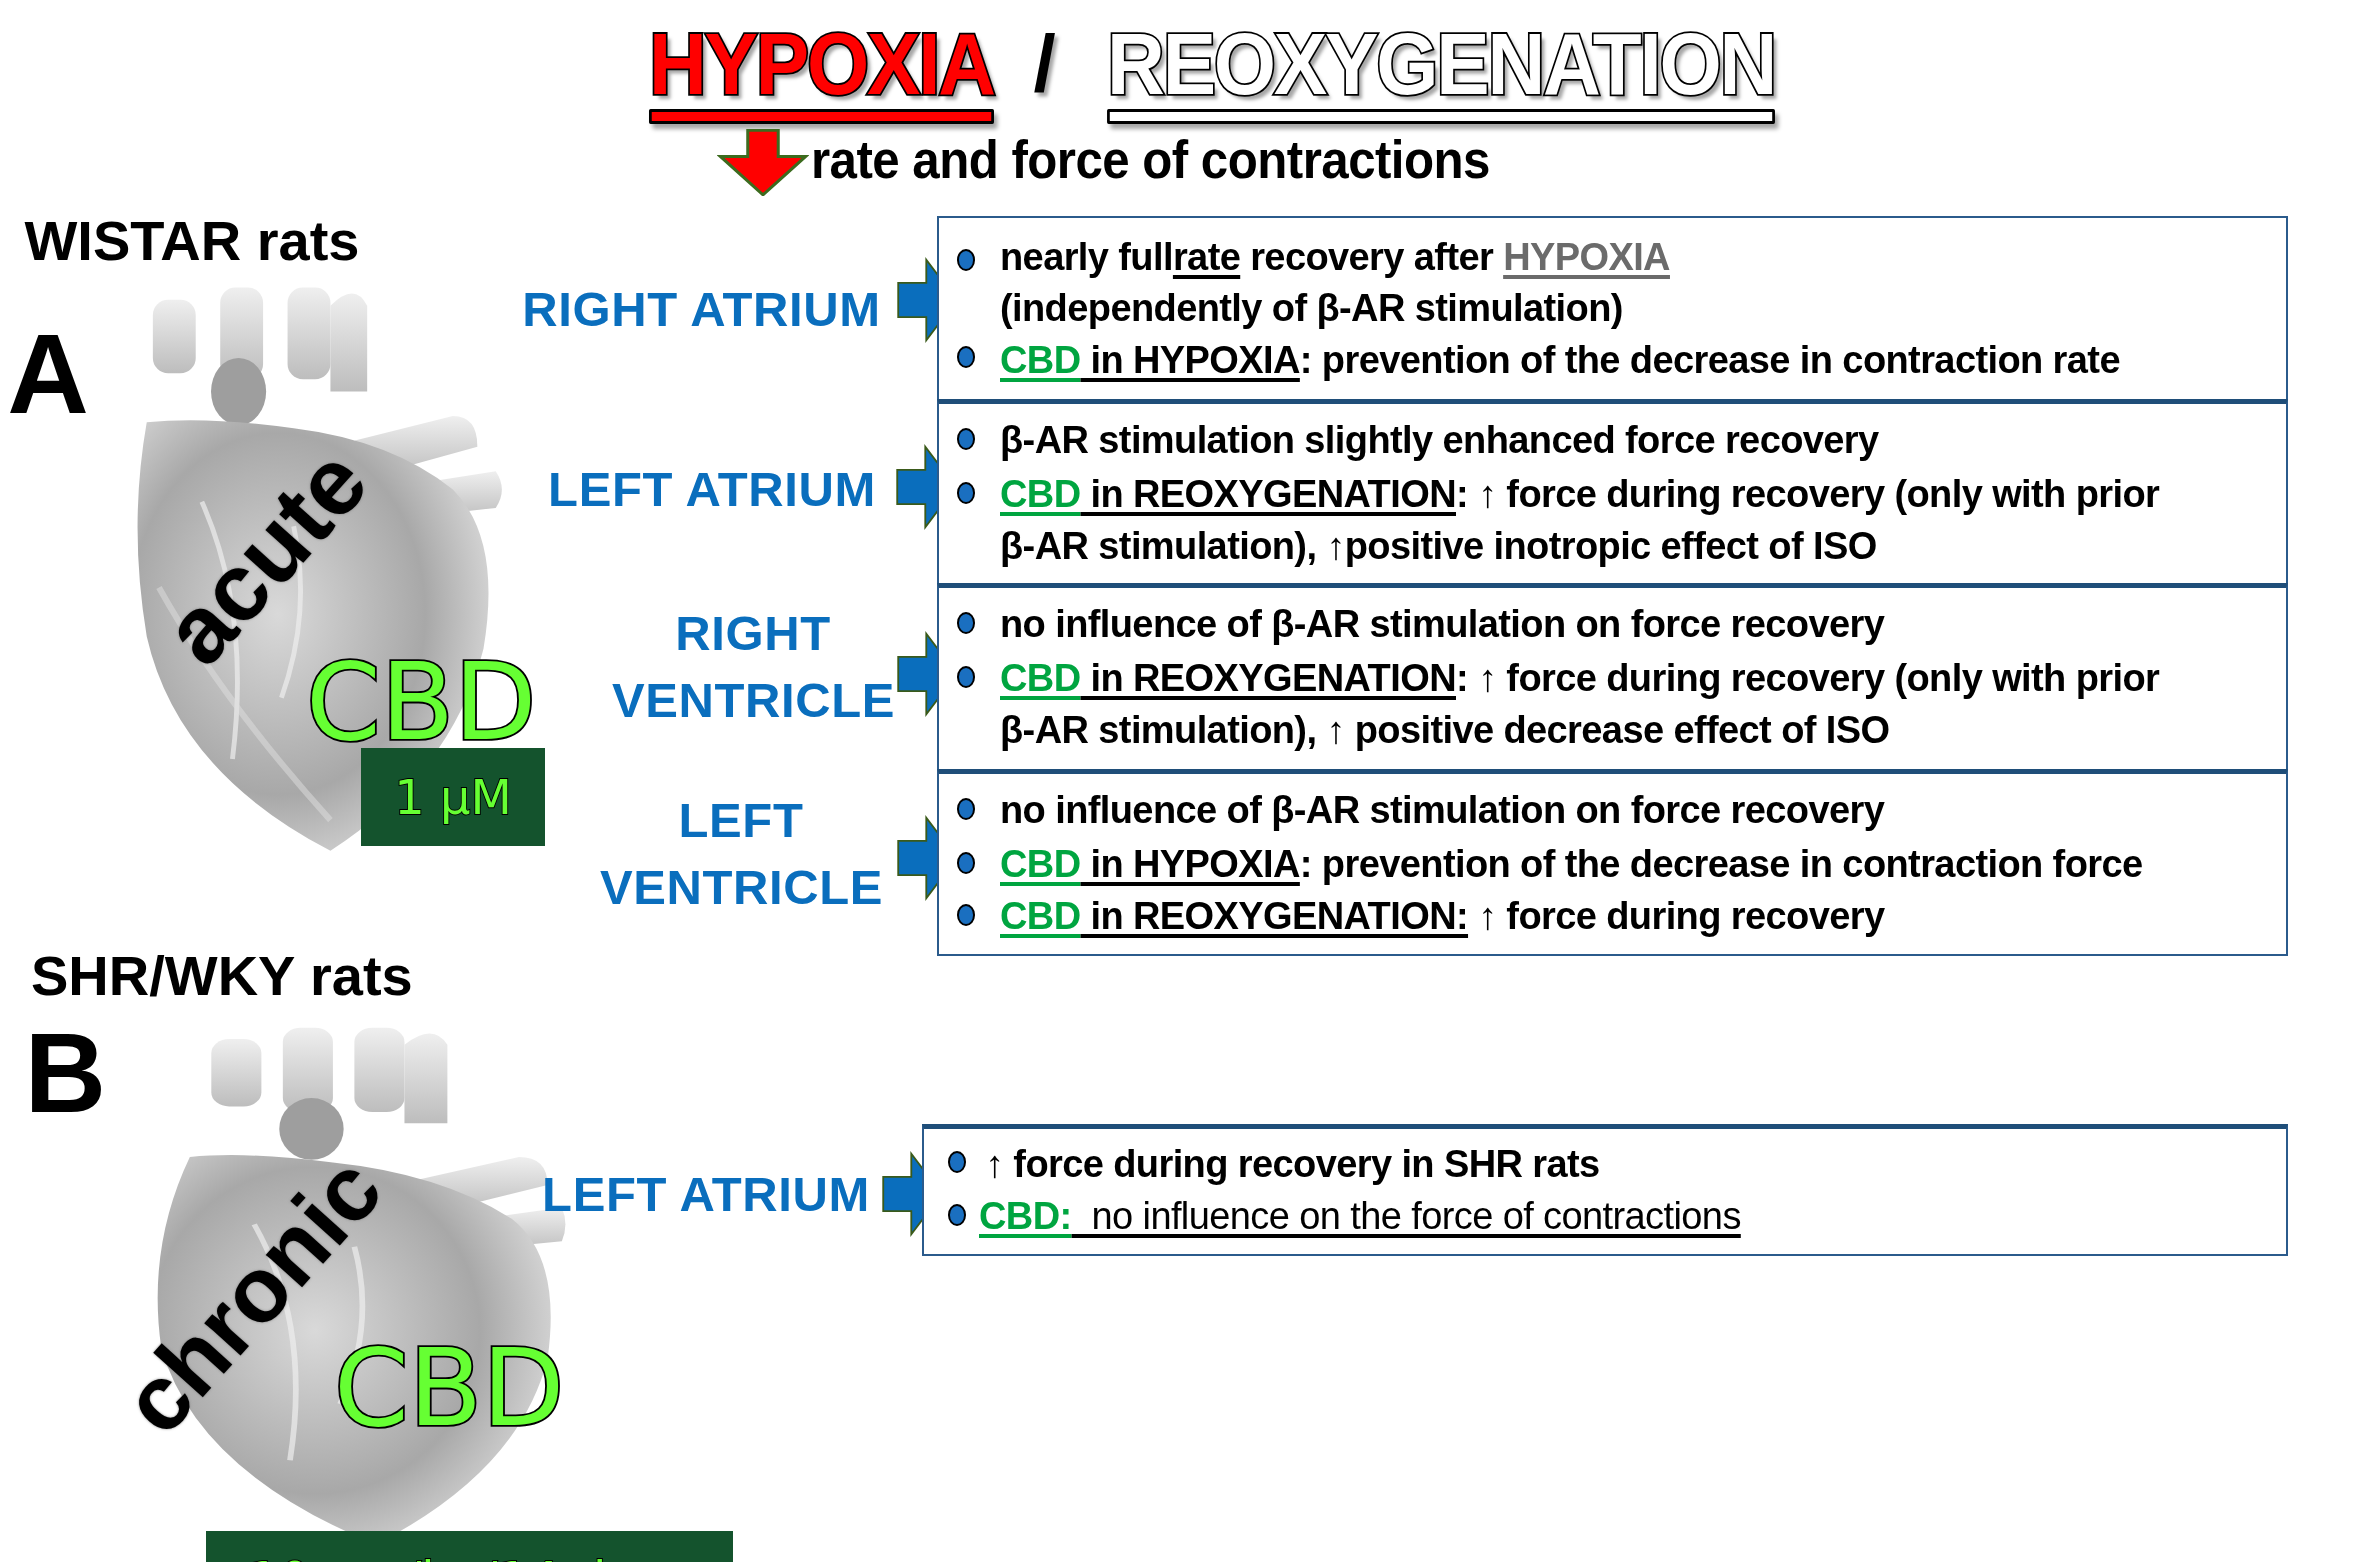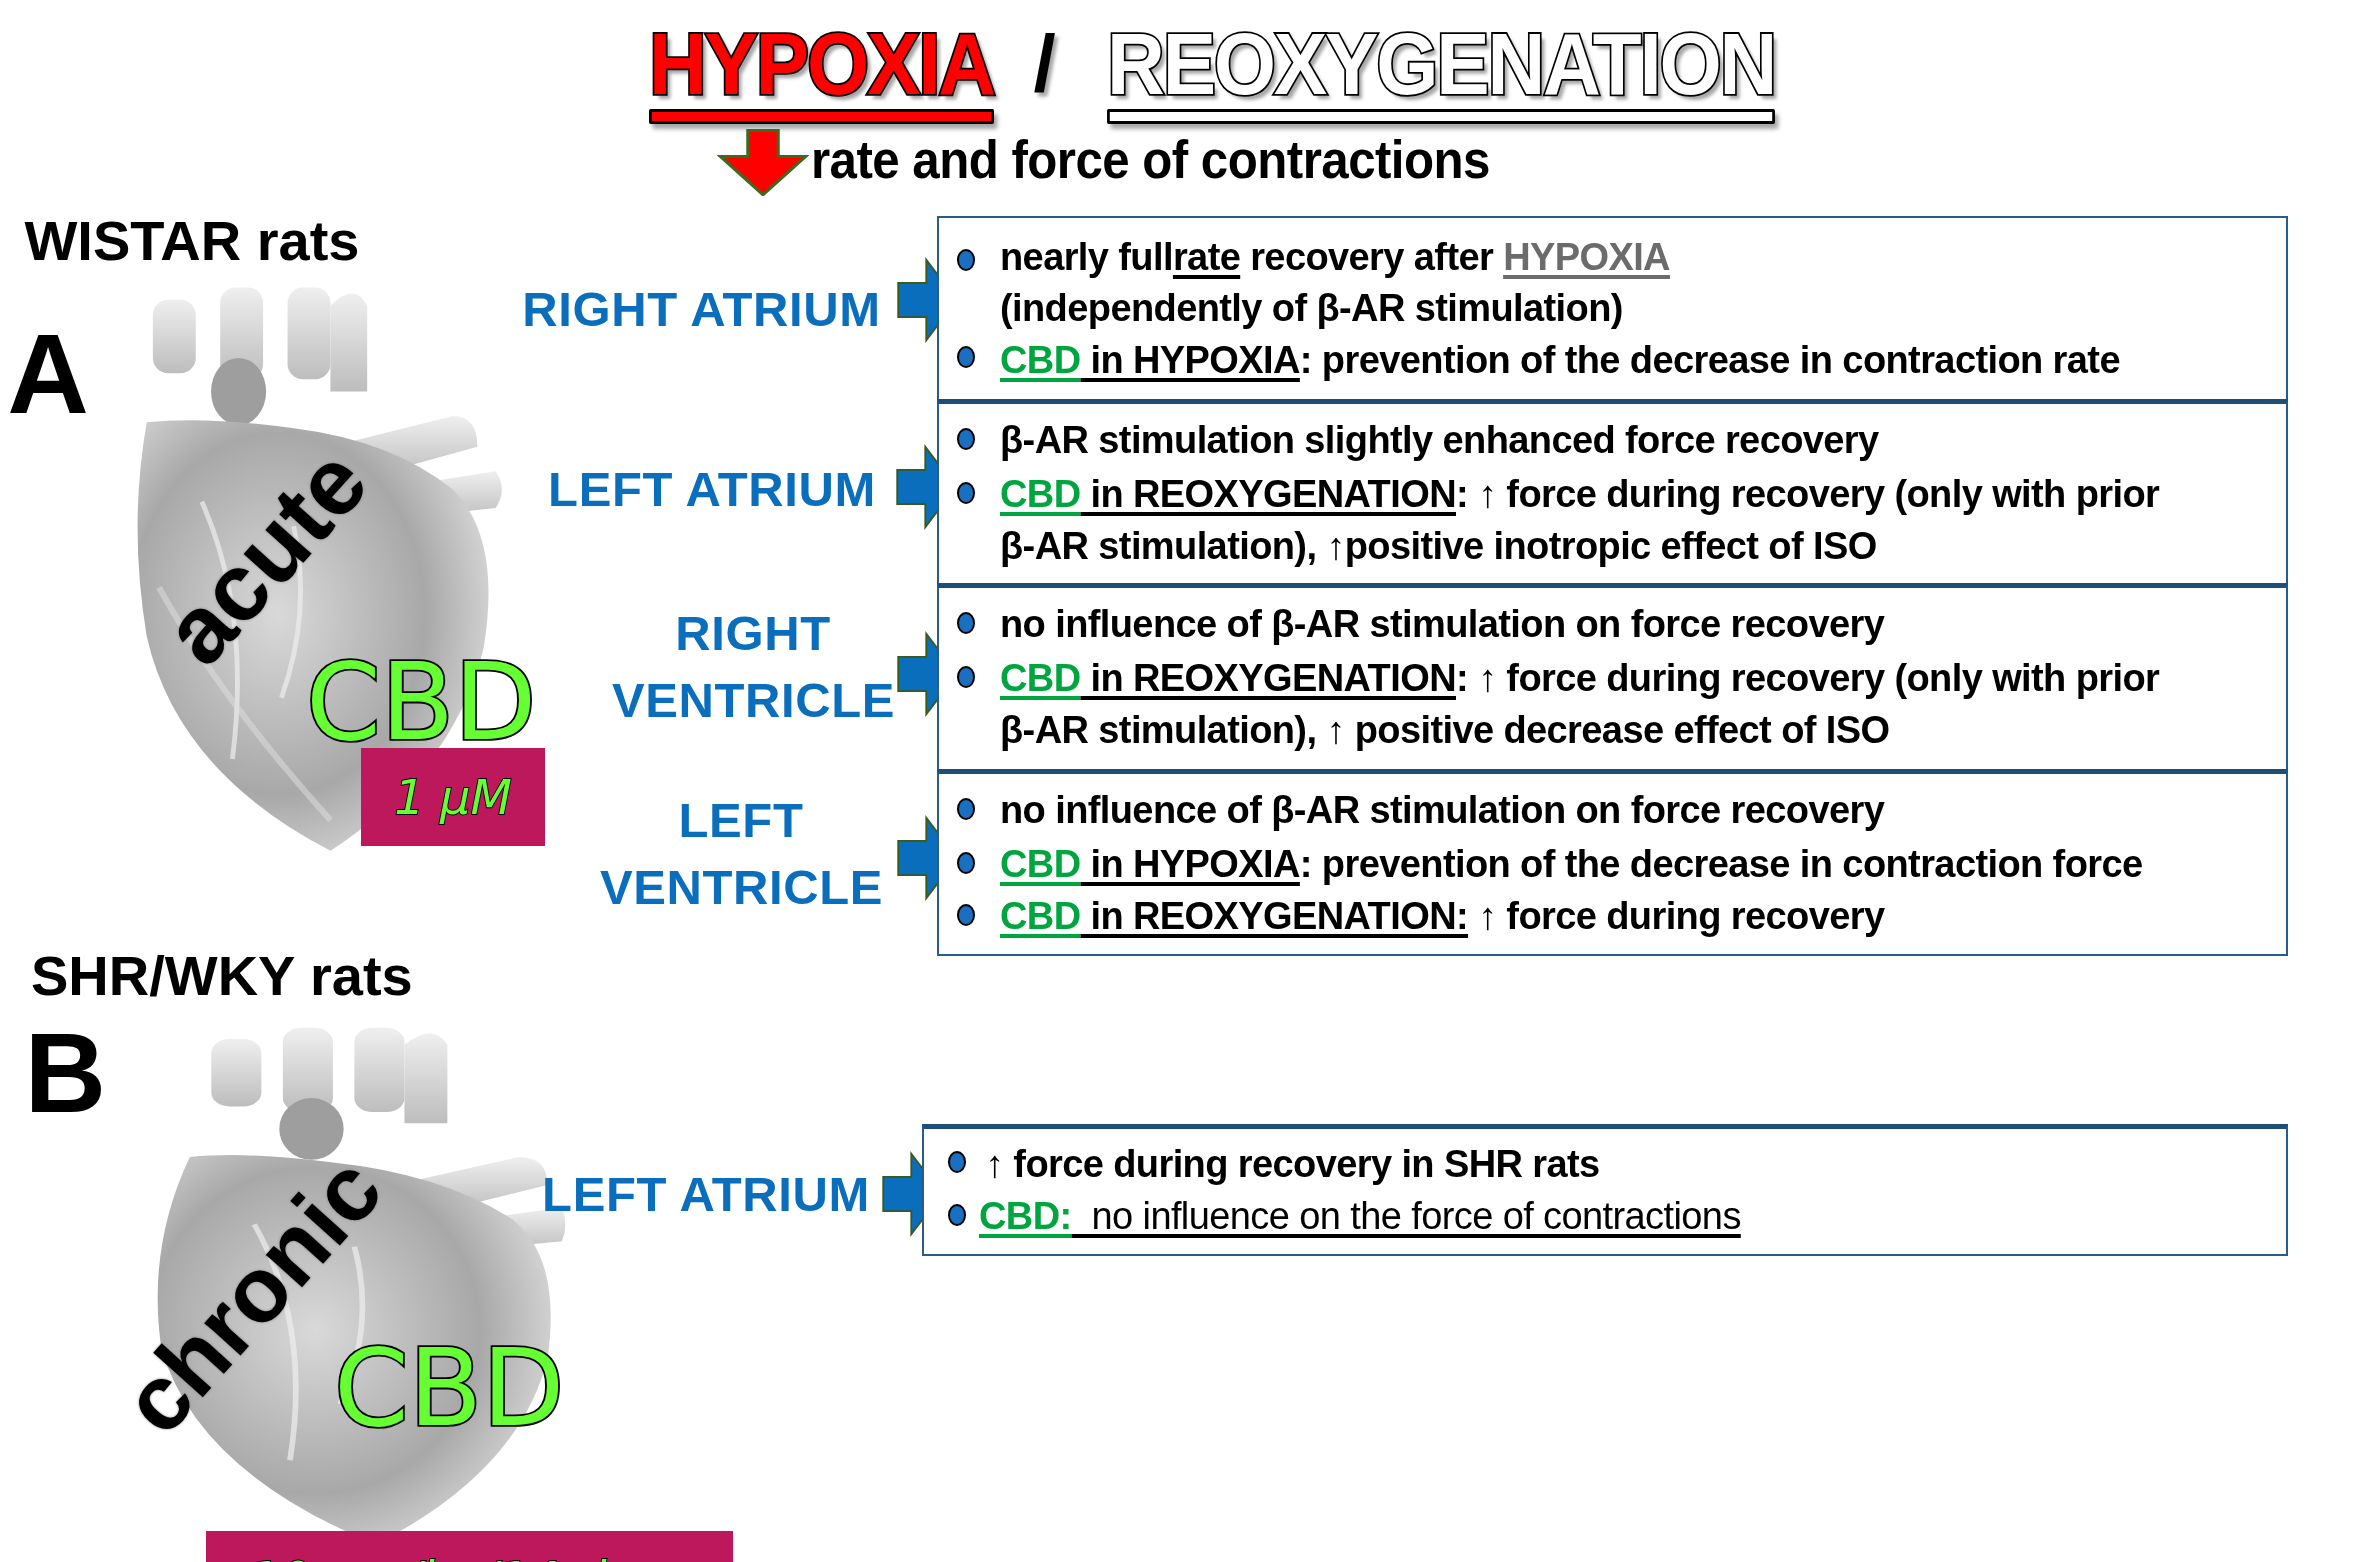--- a/index.html
+++ b/index.html
@@ -52,24 +52,23 @@
   .rot-word {
     position: absolute; font-weight: 700; color: #000; white-space: nowrap;
     transform-origin: center; 
   }
   .cbd-big {
     position: absolute; font-weight: 400; color: #66ff33;
     -webkit-text-stroke: 3.7px #000; paint-order: stroke fill;
     font-family: "DejaVu Sans", sans-serif; line-height: 1;
   }
   .dose-badge {
-    position: absolute; background: #be185d; display: flex; align-items: center; justify-content: center;
+    position: absolute; background: #14532d; display: flex; align-items: center; justify-content: center;
     color: #66ff33; -webkit-text-stroke: 1.8px #000; paint-order: stroke fill;
     font-family: "DejaVu Sans", sans-serif;
-    font-style: italic;
   }
 
   
   .chamber-label {
     position: absolute; color: #0a6ebd; font-weight: 700; font-size: 49px; text-align: center;
     line-height: 67px; white-space: nowrap; letter-spacing: 0.6px;
   }
   .blue-arrow { position: absolute; width: 61px; height: 86px; }
 
   

